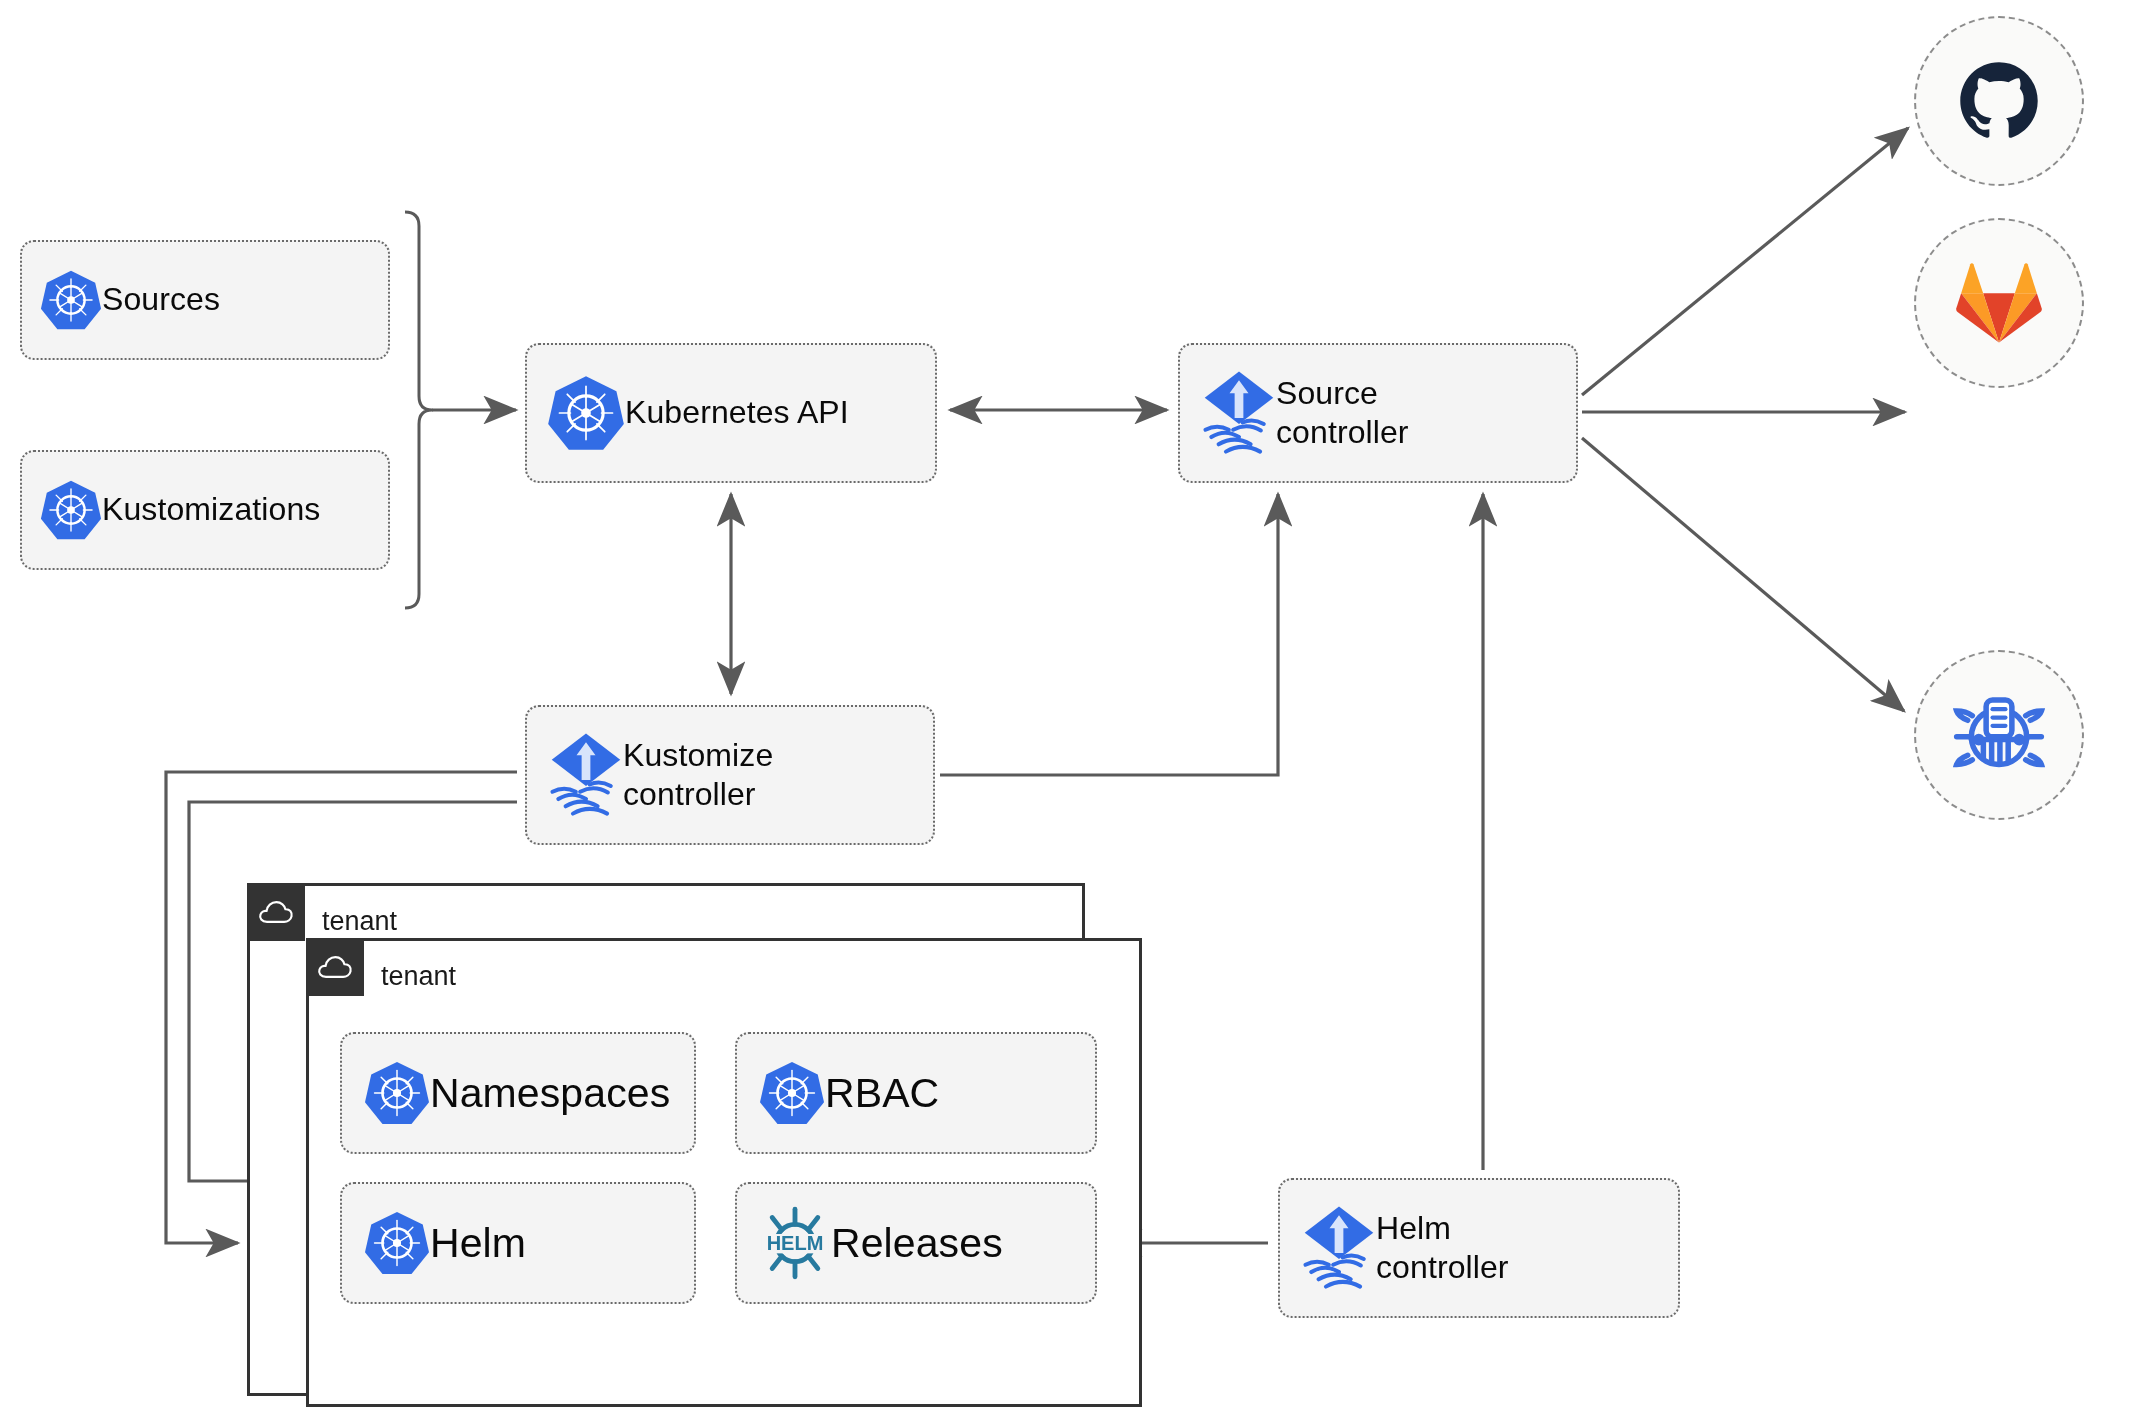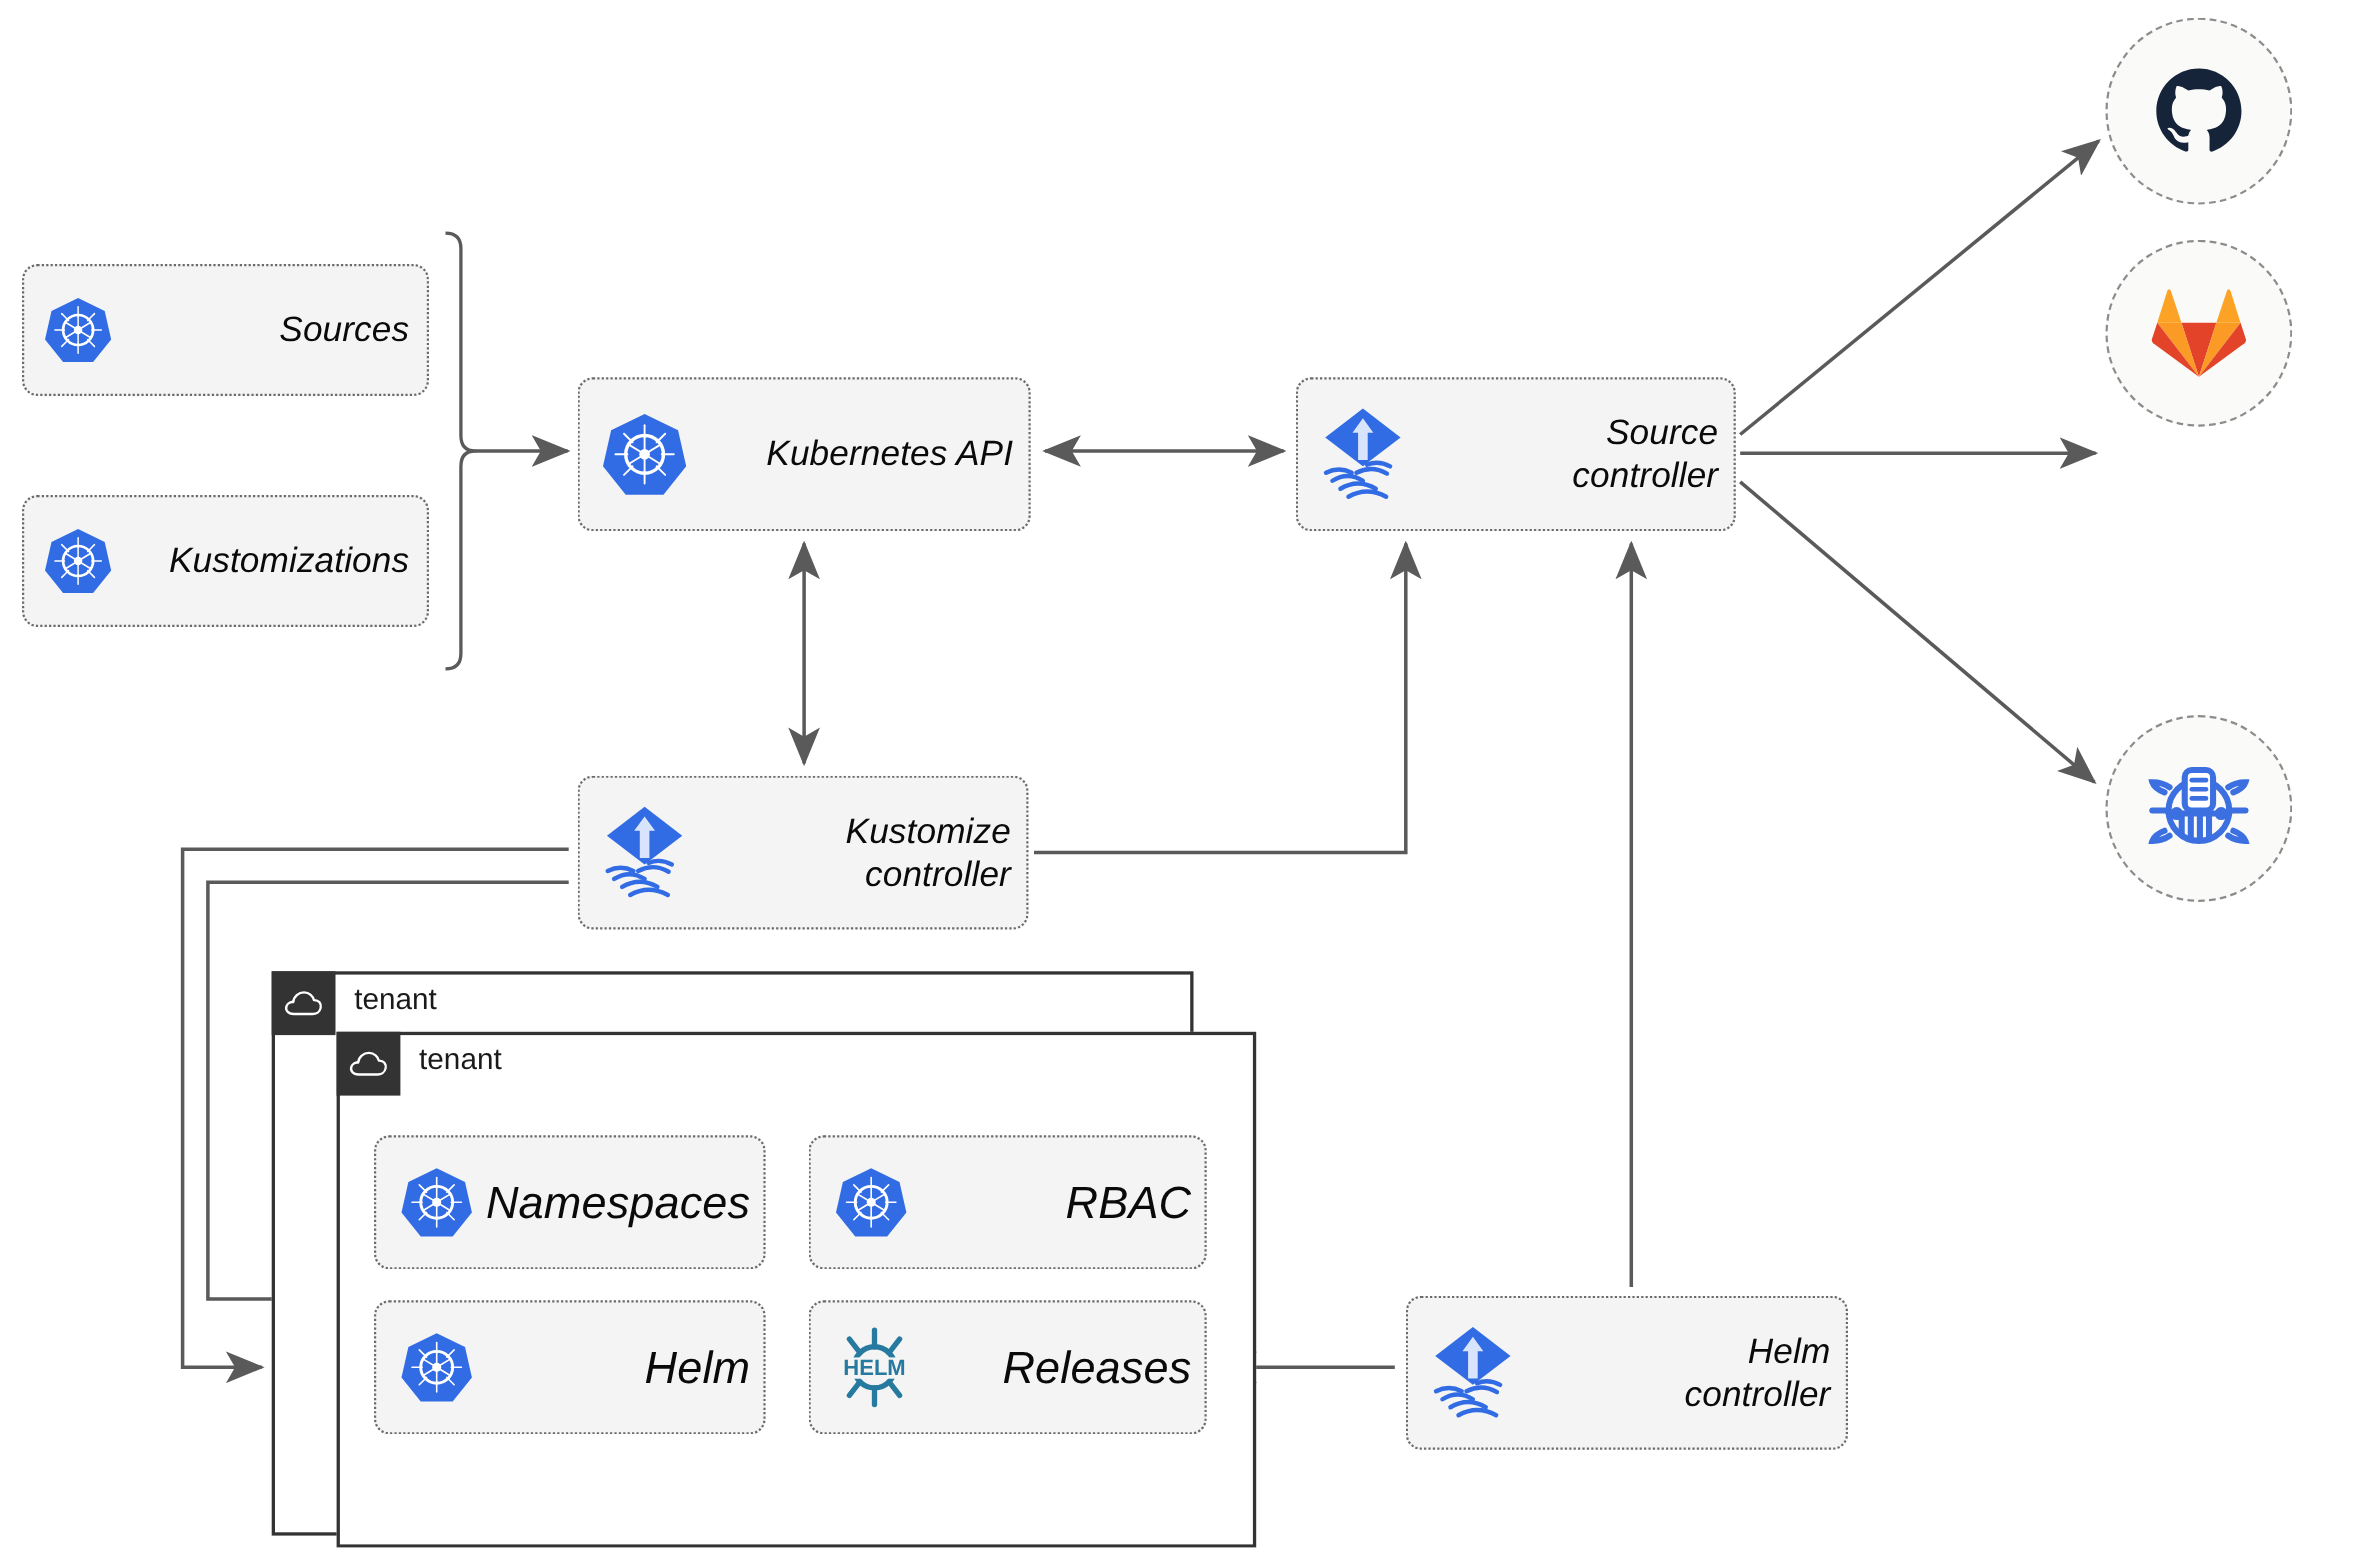--- a/index.html
+++ b/index.html
@@ -39,26 +39,25 @@
     z-index: 5;
   }
   .node .ico {
     flex: 0 0 auto;
     display: flex;
     align-items: center;
     justify-content: center;
   }
   .node .lbl {
     flex: 1 1 auto;
-    text-align: right;
+    text-align: left;
     color: #0a0a0a;
     line-height: 1.22;
     letter-spacing: .1px;
     white-space: pre-line;
-    font-style: italic;
   }
 
   
   .n-sources   { left:20px;  top:240px; width:370px; height:120px; padding:0 16px 0 18px; }
   .n-kustomiz  { left:20px;  top:450px; width:370px; height:120px; padding:0 16px 0 18px; }
   .n-k8sapi    { left:525px; top:343px; width:412px; height:140px; padding:0 14px 0 20px; }
   .n-srcctrl   { left:1178px;top:343px; width:400px; height:140px; padding:0 14px 0 22px; }
   .n-kusctrl   { left:525px; top:705px; width:410px; height:140px; padding:0 14px 0 22px; }
   .n-helmctrl  { left:1278px;top:1178px;width:402px; height:140px; padding:0 14px 0 22px; }
 
@@ -100,21 +99,21 @@
     left: -3px; top: -3px;
     width: 58px; height: 58px;
     background: #333333;
     display: flex;
     align-items: center;
     justify-content: center;
   }
   .tenant-title {
     position: absolute;
     left: 72px;
-    top: 7px;
+    top: 20px;
     font-size: 27px;
     color: #1a1a1a;
   }
 
   
   svg { display: block; }
 </style>
 </head>
 <body>
 

